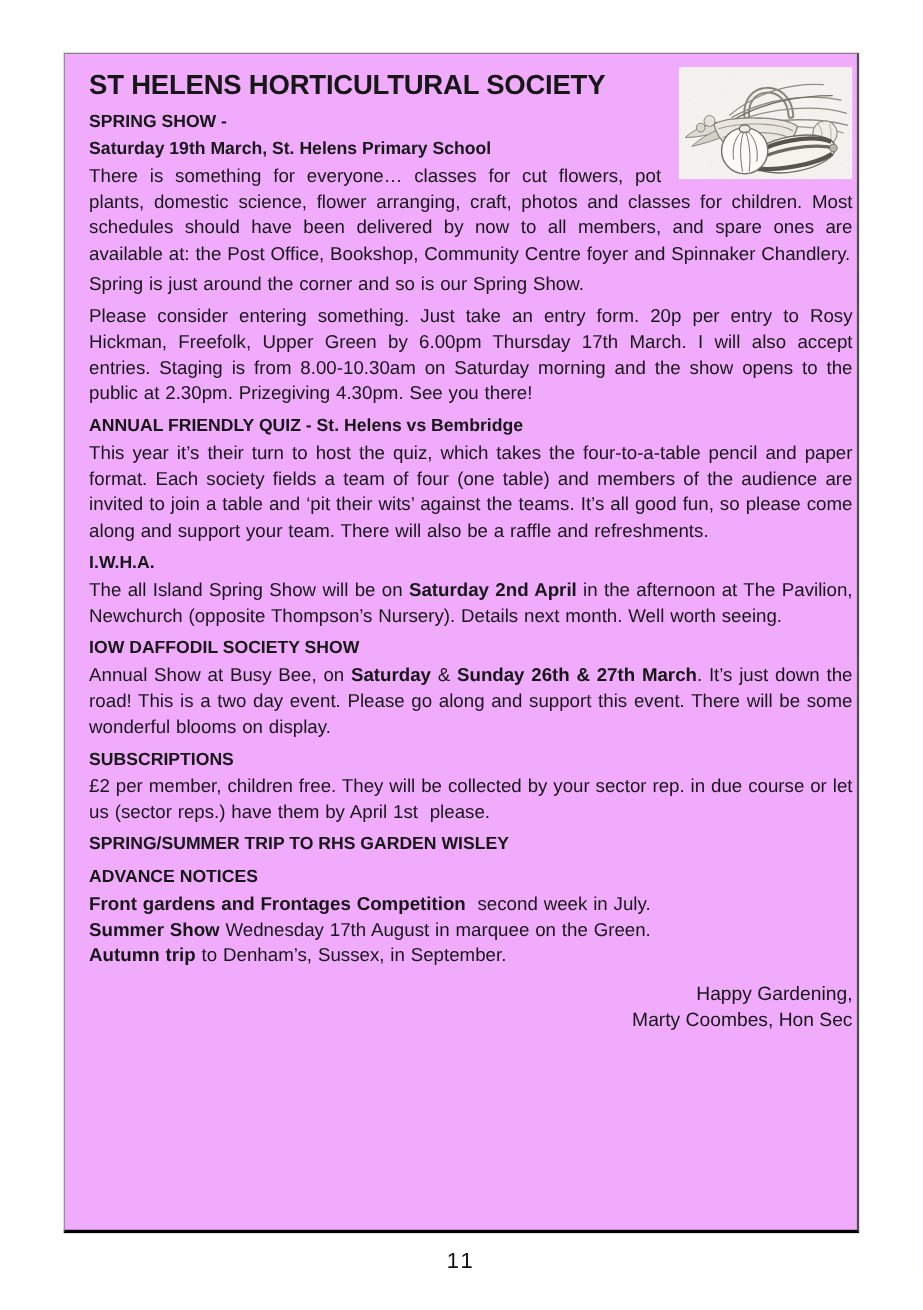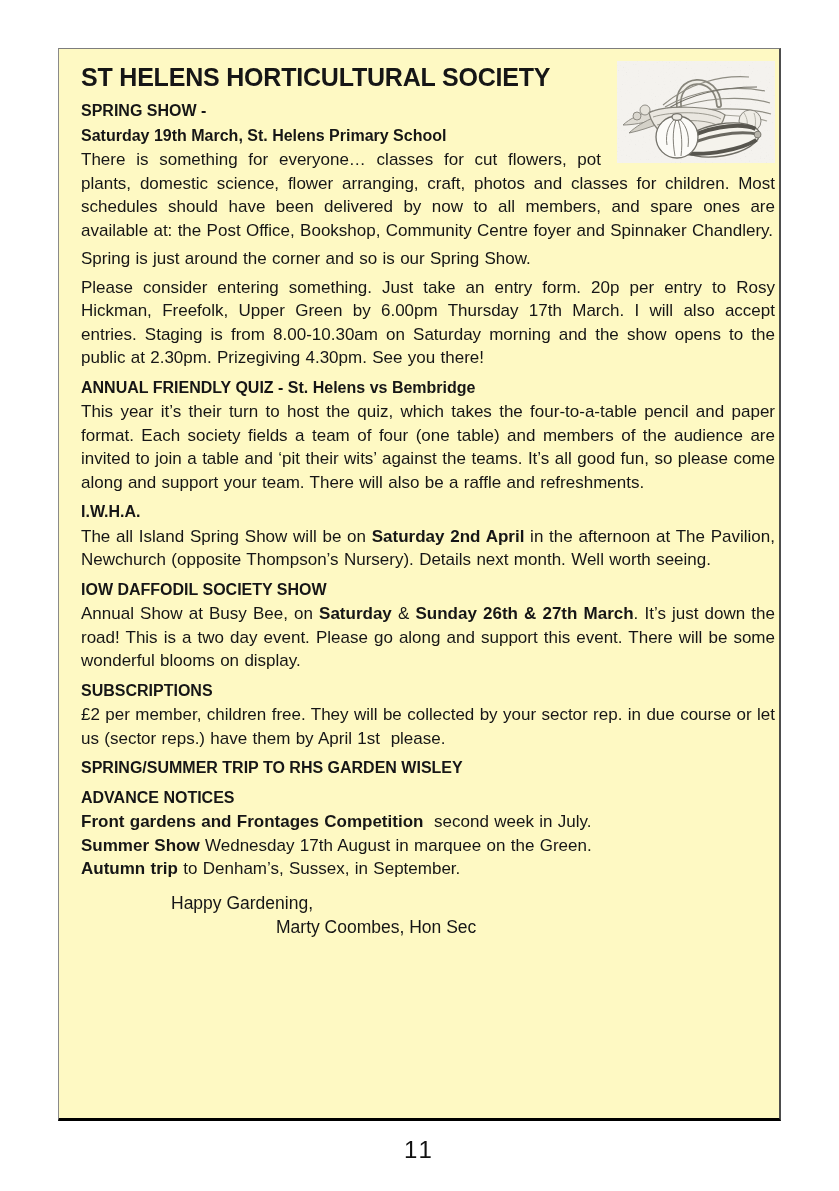--- a/index.html
+++ b/index.html
@@ -3,21 +3,21 @@
 <meta charset="utf-8">
 <style>
   html,body{margin:0;padding:0;}
   body{
     width:839px;height:1191px;position:relative;background:#ffffff;
     font-family:"Liberation Sans","DejaVu Sans",sans-serif;color:#161616;
     -webkit-font-smoothing:antialiased;
   }
   .article-box{
     position:absolute;left:58px;top:48px;width:723px;height:1073px;
-    box-sizing:border-box;background:#fef9c3;
+    box-sizing:border-box;background:#f0abfc;
     border-top:1px solid #7d7d7d;border-left:1px solid #8a8a8a;
     border-right:2px solid #4d4d4d;border-bottom:3px solid #000;
     padding:12px 4px 0 22px;overflow:hidden;
   }
   figure.illus{
     float:right;width:158px;height:102px;margin:0 0 8px 16px;padding:0;
   }
   h1{
     font-size:25px;line-height:29px;font-weight:bold;
     letter-spacing:-0.2px;margin:2px 0 7px 0;
@@ -27,26 +27,26 @@
   }
   h2 + h2{margin-top:0;}
   p.body{
     font-size:17px;line-height:23.5px;margin:5px 0 0 0;
     text-align:justify;word-spacing:0.6px;
   }
   h2 + p.body{margin-top:1px;}
   p.body.tight{margin-top:0;}
   .b{font-weight:bold;}
   .closing{margin-top:10px;}
-  .closing p{font-size:17.5px;line-height:24px;margin:0;}
+  .closing p{font-size:17.5px;line-height:24px;margin:0;text-align:right;}
   .closing .closing-1{padding-left:90px;}
   .closing .closing-2{padding-left:195px;font-weight:normal;}
   .pageno{
     position:absolute;left:0;top:1136px;width:839px;text-align:center;
-    font-size:24px;letter-spacing:3px;color:#111;
+    font-size:20px;letter-spacing:3px;color:#111;
   }
 </style>
 </head>
 <body>
 
 <div class="article-box">
 
   <figure class="illus">
     <svg width="158" height="102" viewBox="0 0 158 102" xmlns="http://www.w3.org/2000/svg">
       <defs>

